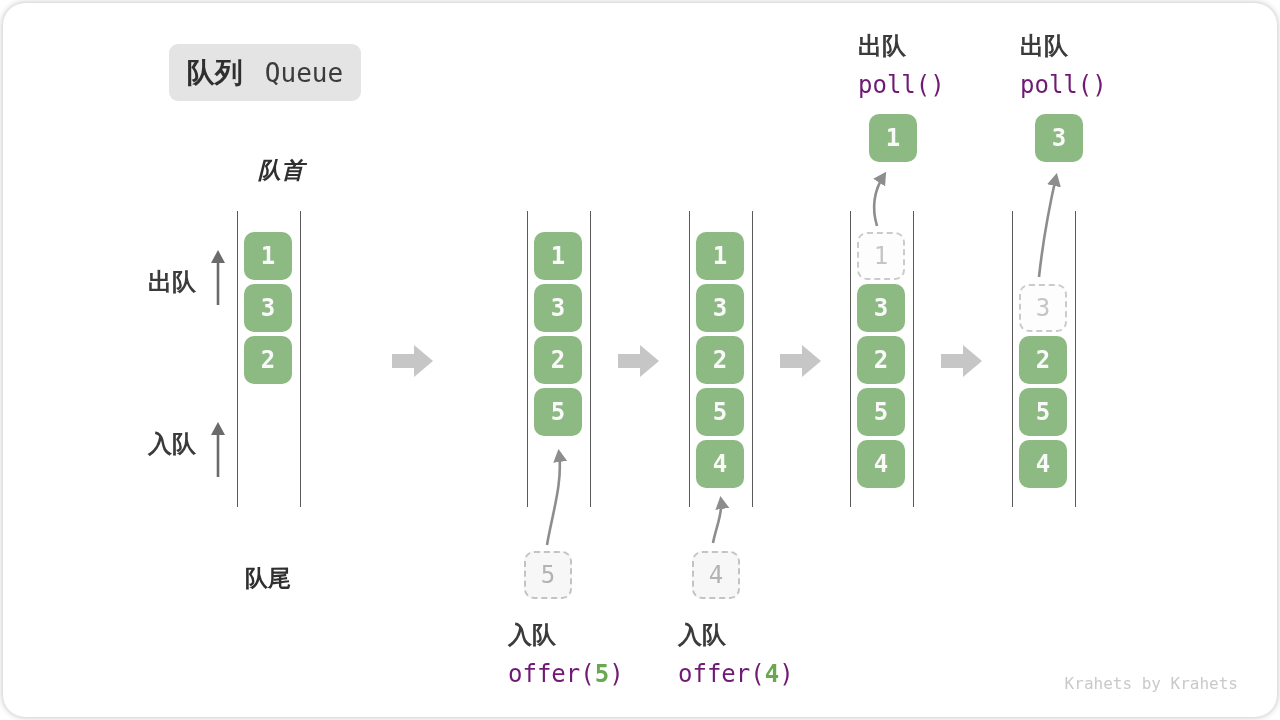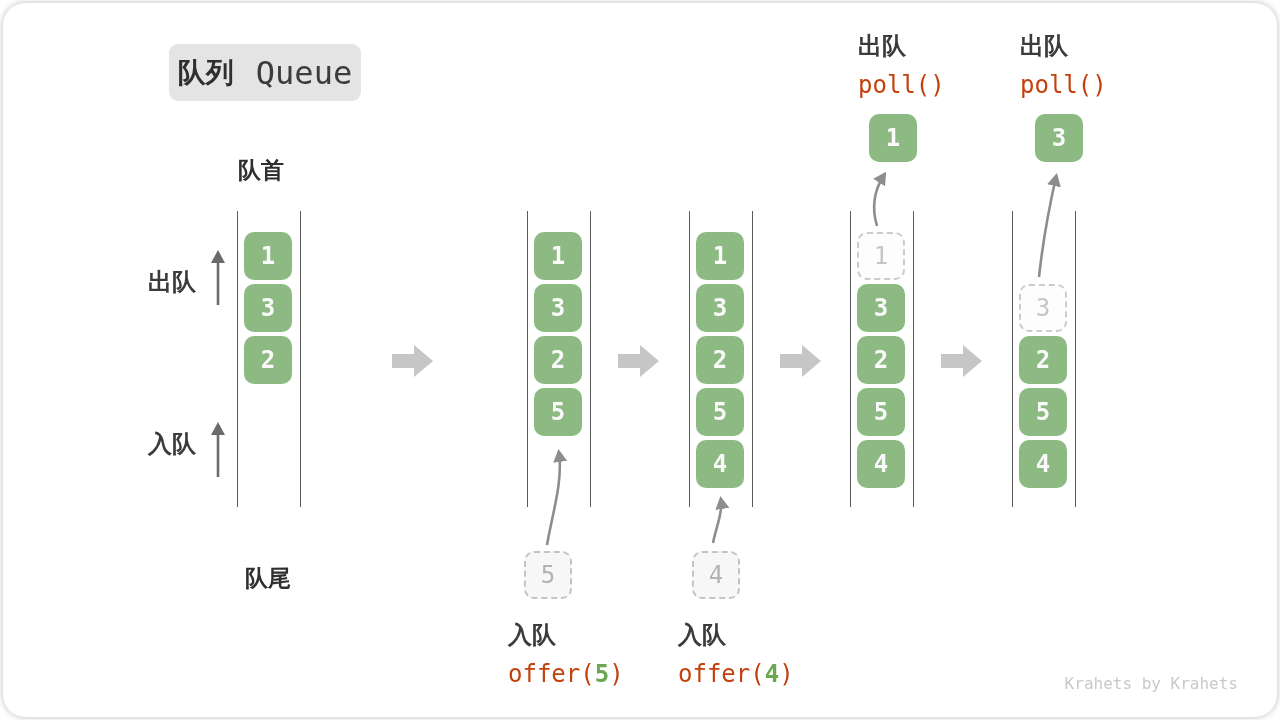--- a/index.html
+++ b/index.html
@@ -7,57 +7,57 @@
     --mono: "DejaVu Sans Mono", "Liberation Mono", monospace;
   }
   html,body{margin:0;padding:0;background:#ffffff;}
   .stage{position:relative;width:1280px;height:720px;overflow:hidden;font-family:var(--sans);}
   .card{position:absolute;left:3px;top:3px;right:3px;bottom:3px;background:#ffffff;
         border-radius:22px;box-shadow:0 0 6px rgba(0,0,0,0.28);}
   
   .badge{position:absolute;left:169px;top:44px;width:192px;height:57px;background:#e4e4e4;
          border-radius:9px;display:flex;align-items:center;justify-content:center;gap:22px;}
   .badge .zh{font-size:28px;font-weight:bold;color:#2f2f2f;}
-  .badge .en{font-family:var(--mono);font-size:32px;color:#3c3c3c;}
+  .badge .en{font-family:var(--mono);font-size:26px;color:#3c3c3c;}
   
   .cap-label{position:absolute;width:62px;text-align:center;font-size:23px;font-weight:bold;color:#2f2f2f;}
   .side-label{position:absolute;font-size:24px;font-weight:bold;color:#3b3b3b;}
   
   .channel{position:absolute;top:211px;width:62px;height:296px;
            border-left:1.5px solid #5a5a5a;border-right:1.5px solid #5a5a5a;}
   
   .item{position:absolute;width:48px;height:48px;border-radius:10px;background:#8dba82;
         color:#fafafa;font-family:var(--mono);font-weight:bold;font-size:24px;
         line-height:48px;text-align:center;box-sizing:border-box;}
   .item.ghost{background:#fdfdfd;border:2px dashed #cbcbcb;color:#c5c5c5;
               font-weight:normal;line-height:44px;}
   .item.pending{background:#f7f7f7;border:2px dashed #c3c3c3;color:#b3b3b3;
                 font-weight:normal;line-height:44px;}
   
   .op{position:absolute;line-height:36px;white-space:nowrap;}
   .op .zh{font-size:24px;font-weight:bold;color:#3b3b3b;}
-  .op .code{font-family:var(--mono);font-size:24px;color:#c2410c;text-align:right;}
+  .op .code{font-family:var(--mono);font-size:24px;color:#701a75;text-align:right;}
   .op .arg{font-family:var(--mono);font-size:24px;font-weight:bold;color:#6aa84f;}
   
   .watermark{position:absolute;right:42px;top:674px;font-family:var(--mono);
              font-size:16px;color:#c9c9c9;}
   svg.overlay{position:absolute;left:0;top:0;pointer-events:none;}
 </style>
 </head>
 <body>
 
 <div class="stage">
   <div class="card"></div>
 
   <div class="badge">
     <span class="zh">队列</span>
     <span class="en">Queue</span>
   </div>
 
-  <div class="cap-label" style="left:230px;top:155px;">队首</div>
+  <div class="cap-label" style="left:250px;top:155px;font-style:italic;">队首</div>
   <div class="cap-label" style="left:237px;top:563px;">队尾</div>
 
   <div class="side-label" style="left:148px;top:266px;">出队</div>
   <div class="side-label" style="left:148px;top:428px;">入队</div>
 
   <div class="channel" style="left:237px;"></div>
   <div class="channel" style="left:527px;"></div>
   <div class="channel" style="left:689px;"></div>
   <div class="channel" style="left:850px;"></div>
   <div class="channel" style="left:1012px;"></div>

